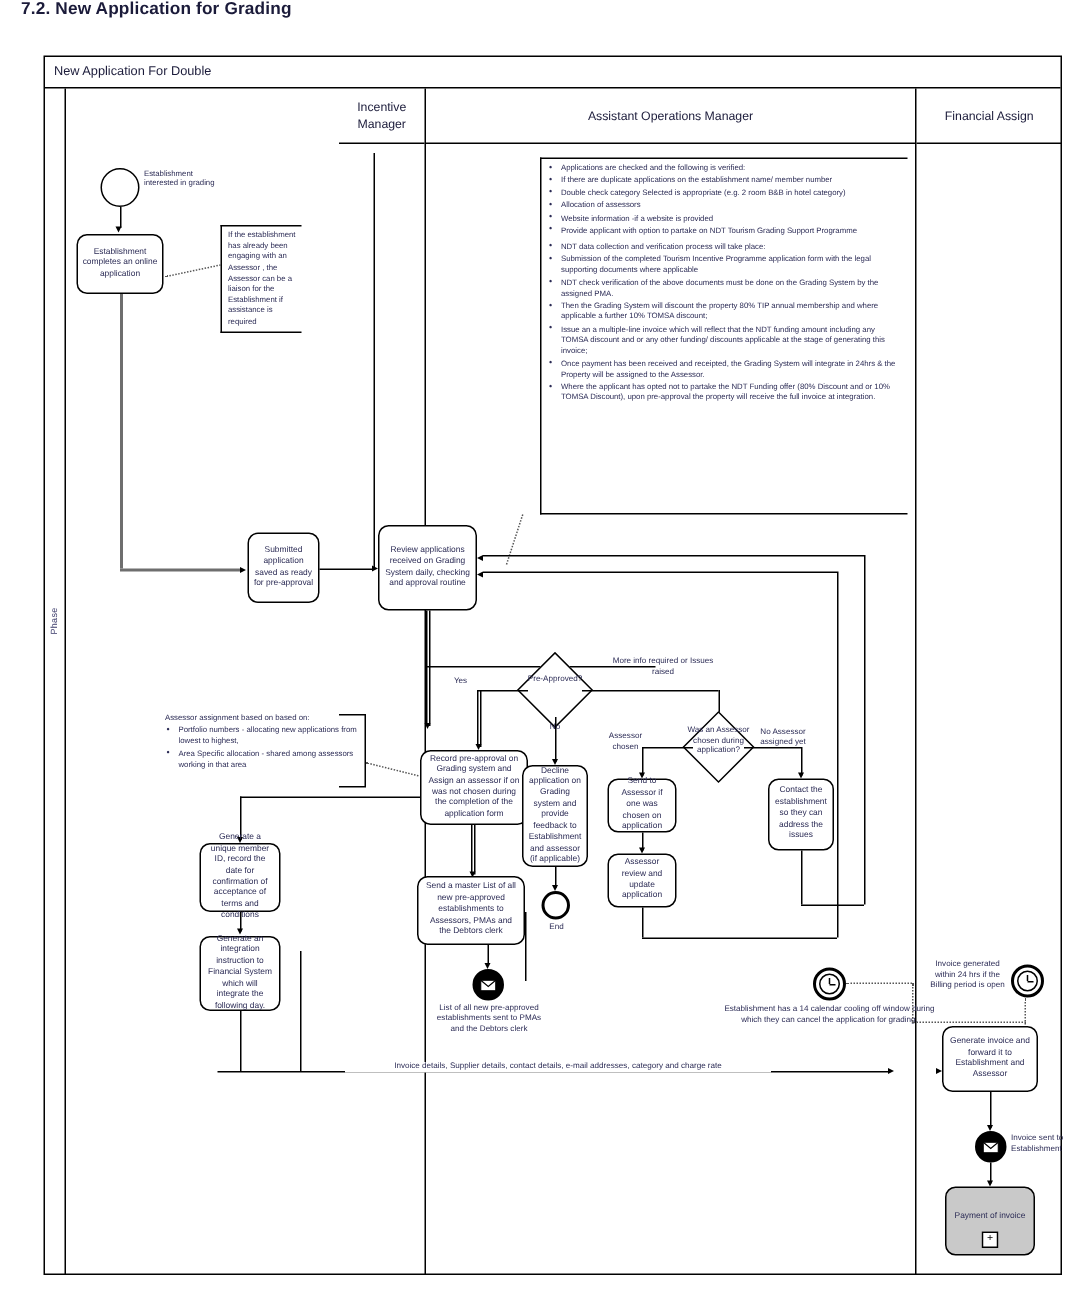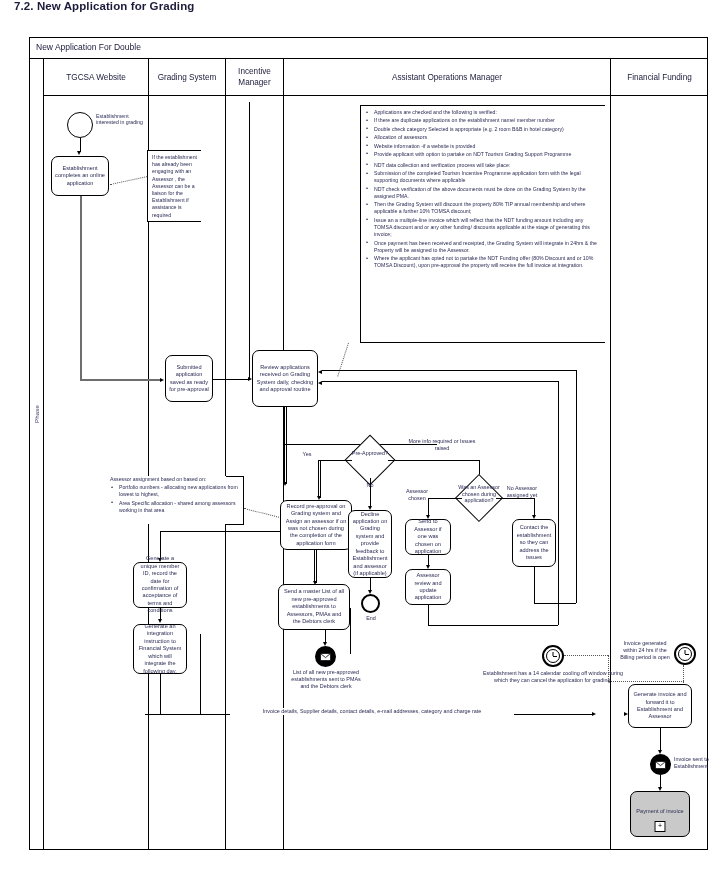--- a/index.html
+++ b/index.html
@@ -128,43 +128,33 @@
 <div class="abs" id="pool">
 
   <div id="pool-title-band">
     <div id="pool-title">New Application For Double</div>
   </div>
 
   <div id="phase-col">
     <div id="phase-label">Phase</div>
   </div>
 
-  <div class="lane" style="left:14px;width:105px;">
-    <div class="lane-head">
-      <span>TGCSA Website</span>
-    </div>
-  </div>
-  <div class="lane" style="left:119px;width:77px;">
-    <div class="lane-head">
-      <span>Grading System</span>
-    </div>
-  </div>
   <div class="lane" style="left:196px;width:58px;">
     <div class="lane-head">
       <span>Incentive Manager</span>
     </div>
   </div>
   <div class="lane" style="left:254px;width:327px;">
     <div class="lane-head">
       <span>Assistant Operations Manager</span>
     </div>
   </div>
   <div class="lane last" style="left:581px;width:97px;">
     <div class="lane-head">
-      <span>Financial Funding</span>
+      <span>Financial Assign</span>
     </div>
   </div>
 
   <div class="start-ev" style="left:37px;top:74px;width:26px;height:26px;"></div>
   <div class="lbl ev" style="left:66px;top:75px;width:48px;text-align:left;">Establishment interested in grading</div>
 
   <div class="ln lnv" style="left:50px;top:100px;height:14px;"></div>
   <div class="arrow ar-d" style="left:47.4px;top:113px;"></div>
 
   <div class="task" style="left:21px;top:118px;width:58px;height:40px;">Establishment completes an online application</div>

